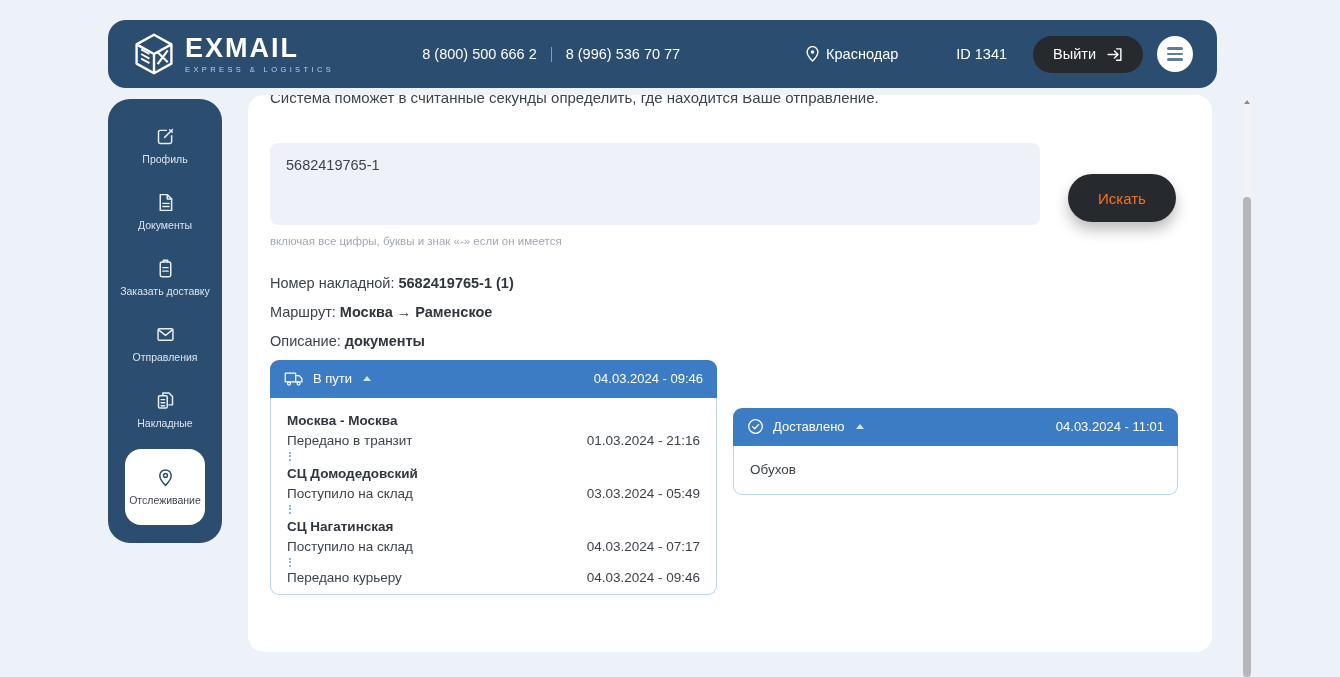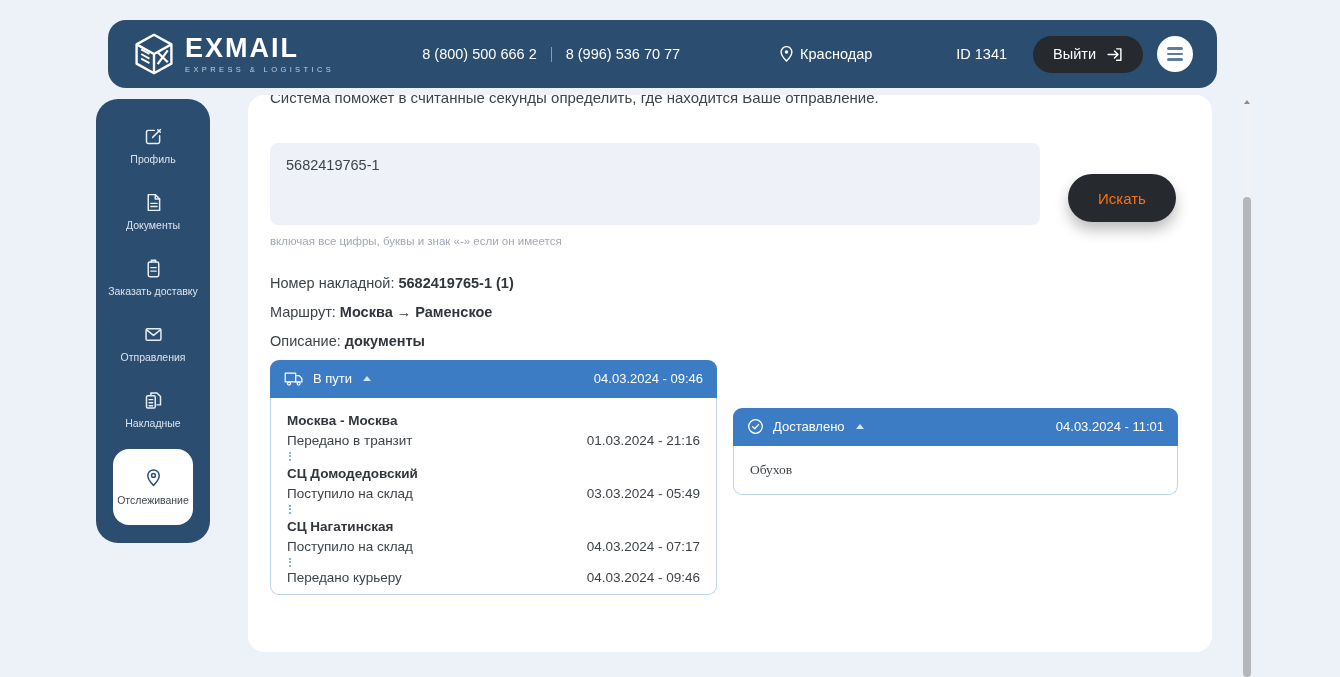--- a/index.html
+++ b/index.html
@@ -22,35 +22,35 @@
   }
   .brand{display:flex;align-items:center;gap:9px;}
   .brand svg{width:44px;height:44px;display:block;}
   .brand-text{display:flex;flex-direction:column;line-height:1;}
   .brand-name{font-size:27px;font-weight:700;letter-spacing:2px;color:#fff;}
   .brand-tag{font-size:7.5px;letter-spacing:3.4px;color:#c4cfdb;margin-top:4px;}
   .phones{display:flex;align-items:center;gap:14px;margin-left:88px;font-size:14.5px;color:#fdfdfd;}
   .phone-sep{width:1px;height:15px;background:rgba(255,255,255,.45);}
   .loc{display:flex;align-items:center;gap:7px;margin-left:auto;font-size:14.5px;}
   .loc svg{width:13px;height:16px;}
-  .uid{margin-left:84px;font-size:14.5px;}
+  .uid{margin-left:58px;font-size:14.5px;}
   .logout-btn{
     margin-left:26px;display:flex;align-items:center;gap:10px;
     background:var(--dark-btn);border:none;color:#fff;font-size:14.5px;
     font-family:inherit;border-radius:999px;padding:10px 20px;cursor:pointer;
   }
   .logout-btn svg{width:17px;height:17px;}
   .burger{
     margin-left:14px;width:36px;height:36px;border-radius:50%;background:#fff;border:none;
     display:flex;flex-direction:column;justify-content:center;align-items:center;gap:3px;cursor:pointer;
   }
   .burger span{display:block;width:16px;height:2.4px;border-radius:2px;background:#5d7d9f;}
   
   .sidebar{
-    position:absolute;left:96px;top:99px;width:114px;height:444px;
+    position:absolute;left:108px;top:99px;width:114px;height:444px;
     background:var(--navy);border-radius:22px;
     display:flex;flex-direction:column;align-items:center;padding-top:14px;
   }
   .side-item{
     width:100%;height:66px;display:flex;flex-direction:column;align-items:center;
     justify-content:center;gap:6px;color:#e8eef5;cursor:pointer;
   }
   .side-item svg{width:21px;height:21px;}
   .side-label{font-size:10.5px;color:var(--side-label);text-align:center;line-height:1.15;padding:0 4px;}
   .side-item.active{
@@ -96,21 +96,21 @@
   .panel-date{margin-left:auto;font-size:13px;}
   .panel-body{
     border:1px solid var(--blue-border);border-top:none;border-radius:0 0 9px 9px;
     padding:10px 16px 6px;background:#fff;
   }
   .ev-place{font-weight:700;font-size:13.5px;color:var(--text-bold);margin-top:3px;line-height:20px;}
   .ev-place:empty{display:none;}
   .ev-row{display:flex;justify-content:space-between;font-size:13.5px;color:var(--text);line-height:20px;}
   .connector{width:0;height:9px;border-left:2px dotted var(--connector);margin:1px 0 1px 2px;}
   .panel2 .panel-body{padding:15px 16px;}
-  .panel2 .ev-row{line-height:18px;font-family:Liberation Serif, serif;}
+  .panel2 .ev-row{line-height:18px;}
   
   .scrollbar{position:absolute;left:1243px;top:95px;width:8px;height:582px;background:#f1f2f5;}
   .sb-arrow{
     position:absolute;left:0;top:5px;width:8px;display:flex;justify-content:center;
   }
   .sb-arrow i{
     display:block;width:0;height:0;border-left:3px solid transparent;border-right:3px solid transparent;
     border-bottom:4px solid #8a8d92;
   }
   .sb-thumb{position:absolute;left:0;top:102px;width:8px;height:480px;background:var(--thumb);border-radius:4px;cursor:pointer;}

